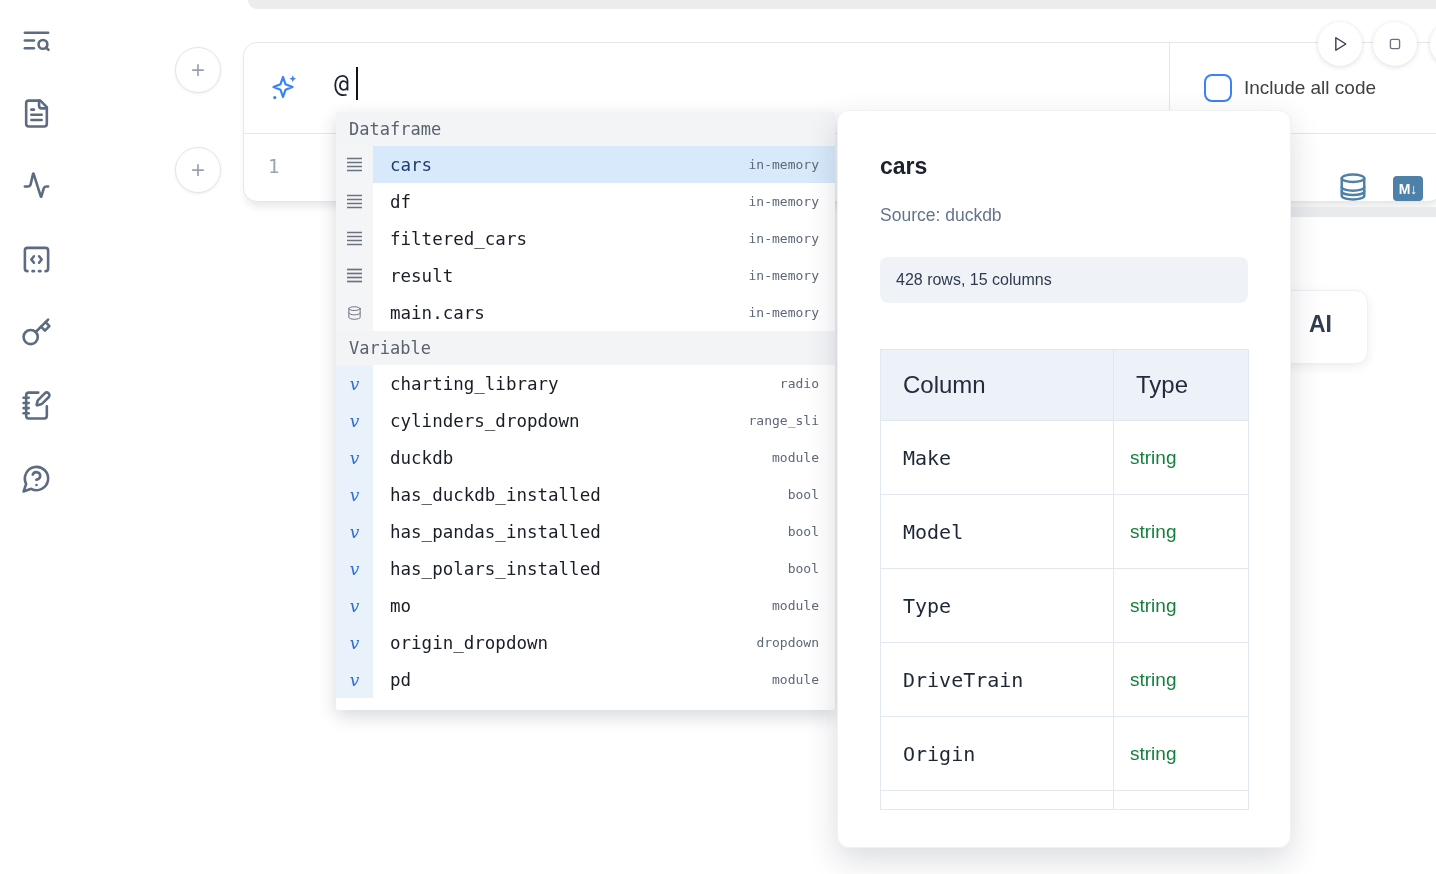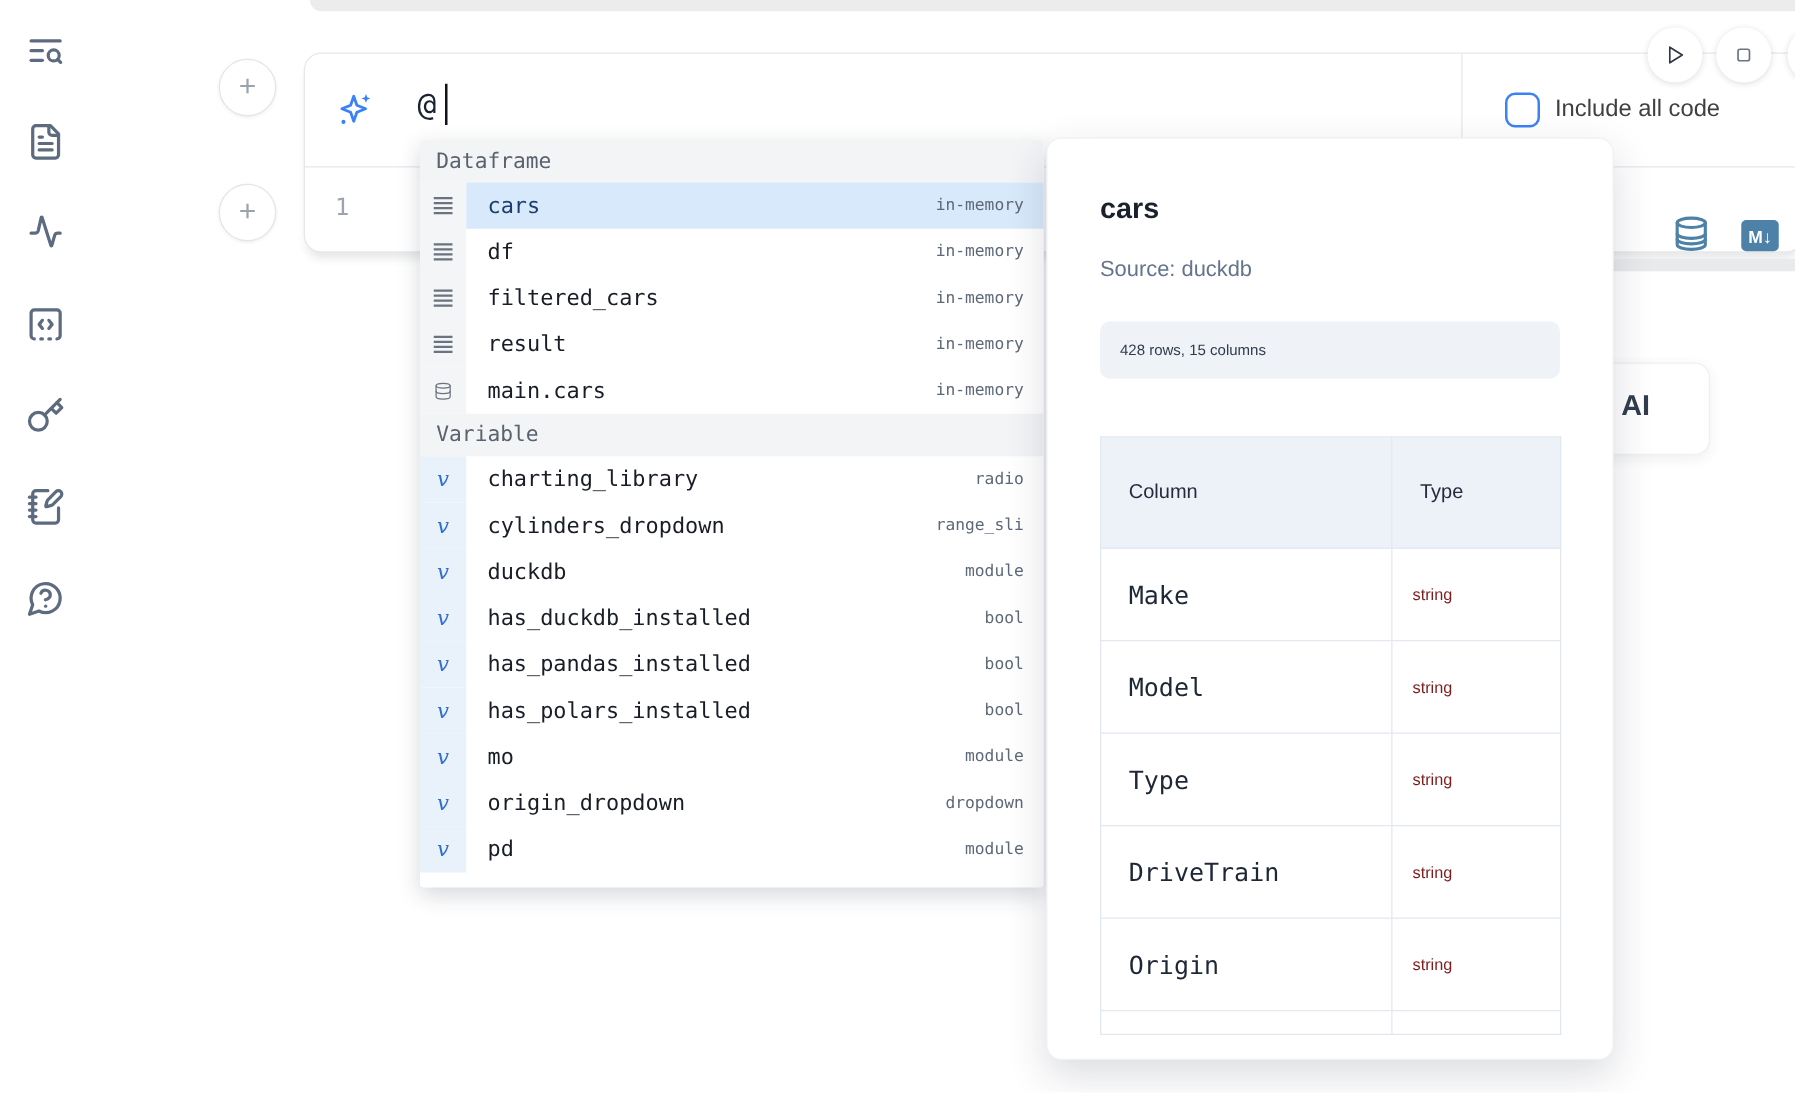--- a/index.html
+++ b/index.html
@@ -58,21 +58,21 @@
   .run-btn svg { width:20px; height:20px; fill:none; stroke-linejoin:round; stroke-linecap:round; }
 
   
   .out-strip { position:absolute; left:1200px; top:207px; width:236px; height:10px;
     background:#e9eaec; z-index:1; }
 
   
   .ai-card { position:absolute; left:1240px; top:290px; width:128px; height:74px;
     background:#fff; border:1px solid #eef0f2; border-radius:12px; z-index:2;
     box-shadow:0 3px 10px rgba(40,46,60,.08); cursor:pointer; }
-  .ai-card span { position:absolute; left:56px; top:20px; font-size:23px; font-weight:bold;
+  .ai-card span { position:absolute; left:68px; top:20px; font-size:23px; font-weight:bold;
     color:#313d4f; }
 
   
   .ac-panel { position:absolute; left:336px; top:112px; width:499px; height:598px;
     background:#fff; z-index:5; overflow:hidden; border-radius:3px;
     box-shadow:0 6px 18px rgba(30,40,60,.18); font-family:"DejaVu Sans Mono",monospace; }
   .ac-header { height:34px; background:#f3f4f6; color:#59626e; font-size:17px;
     display:flex; align-items:center; padding-left:13px; }
   .ac-row { height:37px; display:flex; align-items:stretch; cursor:pointer; }
   .ac-gutter { width:37px; flex:none; display:flex; align-items:center; justify-content:center; }
@@ -92,30 +92,30 @@
 
   
   .preview { position:absolute; left:837px; top:110px; width:454px; height:738px;
     background:#fff; border:1px solid #f0f1f3; border-radius:12px; z-index:10;
     box-shadow:0 12px 32px rgba(30,40,60,.16); overflow:hidden; }
   .pv-title { position:absolute; left:42px; top:42px; font-size:23px; font-weight:bold;
     color:#1a202c; }
   .pv-source { position:absolute; left:42px; top:94px; font-size:17.5px; color:#64748b; }
   .pv-pill { position:absolute; left:42px; top:146px; width:368px; height:46px;
     background:#eff3f8; border-radius:8px; display:flex; align-items:center;
-    padding-left:16px; font-size:12px; color:#2f3b4d; }
+    padding-left:16px; font-size:16px; color:#2f3b4d; }
   .pv-table { position:absolute; left:42px; top:238px; width:368px;
     border-collapse:collapse; table-layout:fixed; }
   .pv-table th, .pv-table td { border:1px solid #e2e8f0; text-align:left; }
-  .pv-table th { height:89px; background:#edf2f8; font-size:16px; font-weight:normal;
+  .pv-table th { height:71px; background:#edf2f8; font-size:24px; font-weight:normal;
     color:#232c3d; padding-left:22px; }
   .pv-table td { height:74px; }
   .pv-table td.col-name { font-family:"DejaVu Sans Mono",monospace; font-size:20px;
     color:#1d2735; padding-left:22px; }
-  .pv-table td.col-type { font-size:13px; color:#7f1d1d; padding-left:16px; }
+  .pv-table td.col-type { font-size:19px; color:#15803d; padding-left:16px; }
   .pv-table tr.partial td { height:19px; }
   .c0 { width:233px; } .c1 { width:135px; }
 </style>
 </head>
 <body>
 
 <svg width="0" height="0" style="position:absolute">
   <defs>
     <symbol id="rows4" viewBox="0 0 17 17">
       <g stroke="#6b7280" stroke-width="1.7">

